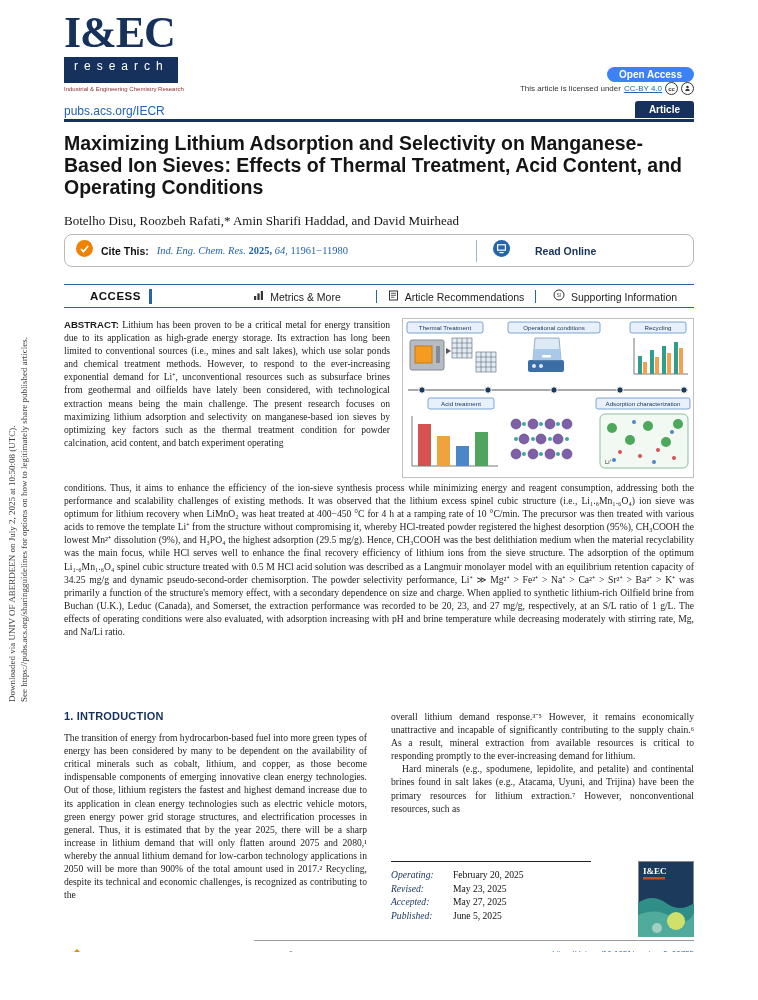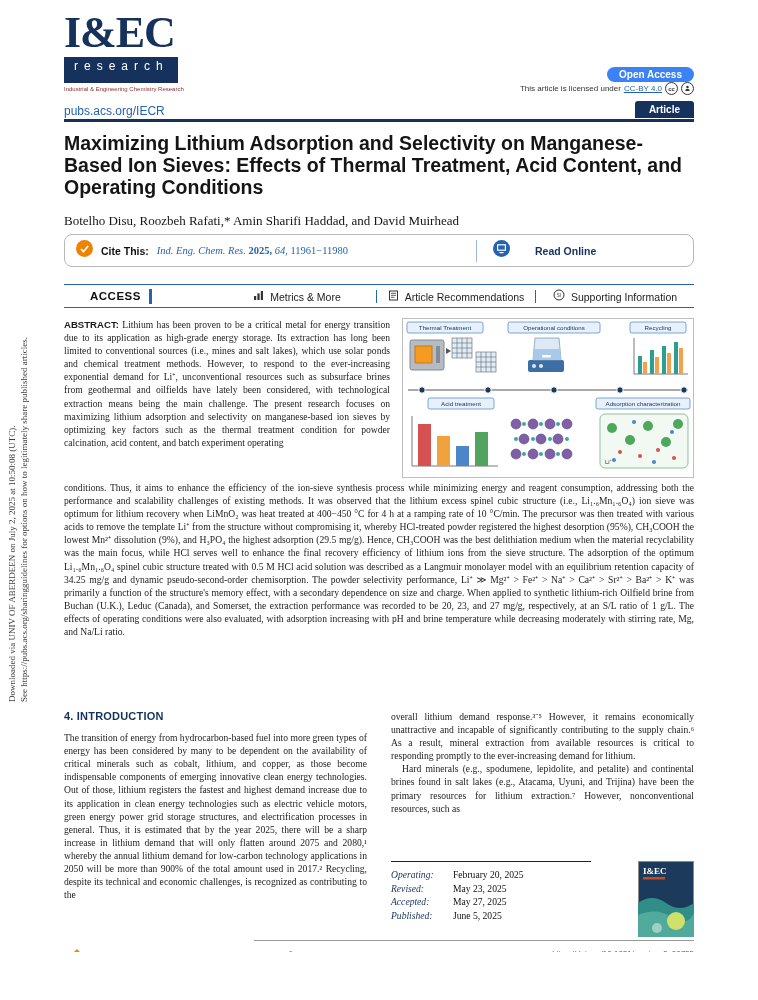--- a/index.html
+++ b/index.html
@@ -307,21 +307,21 @@
             <circle cx="270" cy="114" r="2" fill="#4a86c8"></circle>
           <text x="203" y="146" font-size="6" fill="#333" font-family="Liberation Sans, sans-serif">Li⁺</text>
         </g>
       </svg>
     </div>
     <div class="abs-cont">conditions. Thus, it aims to enhance the efficiency of the ion-sieve synthesis process while minimizing energy and reagent consumption, addressing both the performance and scalability challenges of existing methods. It was observed that the lithium excess spinel cubic structure (i.e., Li₁.₆Mn₁.₆O₄) ion sieve was optimum for lithium recovery when LiMnO₂ was heat treated at 400−450 °C for 4 h at a ramping rate of 10 °C/min. The precursor was then treated with various acids to remove the template Li⁺ from the structure without compromising it, whereby HCl-treated powder registered the highest desorption (95%), CH₃COOH the lowest Mn²⁺ dissolution (9%), and H₃PO₄ the highest adsorption (29.5 mg/g). Hence, CH₃COOH was the best delithiation medium when the material recyclability was the main focus, while HCl serves well to enhance the final recovery efficiency of lithium ions from the sieve structure. The adsorption of the optimum Li₁.₆Mn₁.₆O₄ spinel cubic structure treated with 0.5 M HCl acid solution was described as a Langmuir monolayer model with an equilibrium retention capacity of 34.25 mg/g and dynamic pseudo-second-order chemisorption. The powder selectivity performance, Li⁺ ≫ Mg²⁺ &gt; Fe²⁺ &gt; Na⁺ &gt; Ca²⁺ &gt; Sr²⁺ &gt; Ba²⁺ &gt; K⁺ was primarily a function of the structure's memory effect, with a secondary dependence on size and charge. When applied to synthetic lithium-rich Oilfield brine from Buchan (U.K.), Leduc (Canada), and Somerset, the extraction performance was recorded to be 20, 23, and 27 mg/g, respectively, at an S/L ratio of 1 g/L. The effects of operating conditions were also evaluated, with adsorption increasing with pH and brine temperature while decreasing moderately with stirring rate, Mg, and Na/Li ratio.</div>
   </div>
 
   <div class="intro">
     <div class="col">
-      <div class="sec-head">4. INTRODUCTION</div>
+      <div class="sec-head">1. INTRODUCTION</div>
       <div>The transition of energy from hydrocarbon-based fuel into more green types of energy has been considered by many to be dependent on the availability of critical minerals such as cobalt, lithium, and copper, as those become indispensable components of emerging innovative clean energy technologies. Out of those, lithium registers the fastest and highest demand increase due to its application in clean energy technologies such as electric vehicle motors, green energy power grid storage structures, and electrification processes in general. Thus, it is estimated that by the year 2025, there will be a sharp increase in lithium demand that will only flatten around 2075 and 2080,¹ whereby the annual lithium demand for low-carbon technology applications in 2050 will be more than 900% of the total amount used in 2017.² Recycling, despite its technical and economic challenges, is recognized as contributing to the</div>
     </div>
     <div class="col">
       <div class="col2-text">
         <div>overall lithium demand response.³⁻⁵ However, it remains economically unattractive and incapable of significantly contributing to the supply chain.⁶ As a result, mineral extraction from available resources is critical to responding promptly to the ever-increasing demand for lithium.</div>
         <div class="indent">Hard minerals (e.g., spodumene, lepidolite, and petalite) and continental brines found in salt lakes (e.g., Atacama, Uyuni, and Trijina) have been the primary resources for lithium extraction.⁷ However, nonconventional resources, such as</div>
       </div>
       <div class="dates">
         <div class="dates-list">
           <div class="date-row">

